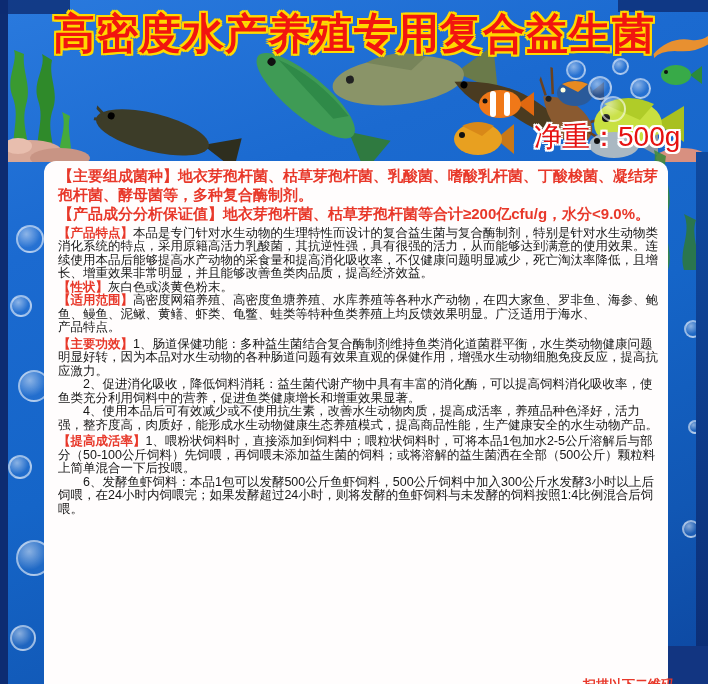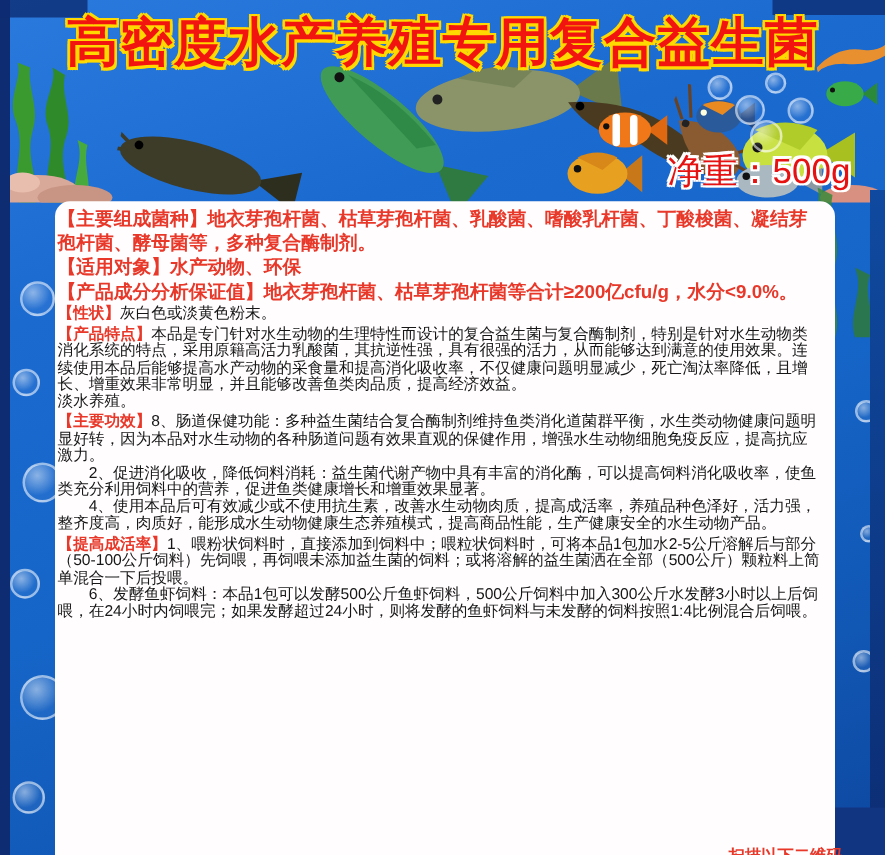--- a/index.html
+++ b/index.html
@@ -28,21 +28,21 @@
   .net-weight{
     position:absolute;top:118px;left:498px;font-size:28px;font-weight:normal;color:#e61212;white-space:nowrap;
     text-shadow:-2px -2px 0 #fff, 2px -2px 0 #fff, -2px 2px 0 #fff, 2px 2px 0 #fff,
                  0 -2px 0 #fff, 0 2px 0 #fff, -2px 0 0 #fff, 2px 0 0 #fff;
     margin-left:36px;
   }
   
   .content-box{
     position:absolute;left:44px;top:161px;width:624px;height:523px;
     background:#fffdfd;border-radius:12px 12px 0 0;
-    padding:6px 10px 0 2px;box-sizing:border-box;overflow:hidden;
+    padding:6px 10px 0 14px;box-sizing:border-box;overflow:hidden;
   }
   .big{color:#e8382a;font-weight:bold;font-size:15px;line-height:18.5px;margin:0 0 1px 0;}
   .p{color:#161616;font-size:12.5px;line-height:13.5px;margin:0;}
   .lbl{color:#e8382a;font-weight:bold;}
   .ind{text-indent:2em;}
   .mt{margin-top:3px;}
   .footer-clipped{
     position:absolute;left:583px;top:676px;font-size:13px;color:#e8382a;font-weight:bold;white-space:nowrap;
   }
   svg{display:block;}
@@ -208,31 +208,31 @@
   <div class="corner-tr"></div>
   <div class="corner-br"></div>
 
   <div class="title">高密度水产养殖专用复合益生菌</div>
   <div class="net-weight">净重：500g</div>
 
   <div class="content-box">
 
     <p class="big"><span class="lbl">【主要组成菌种】</span><span>地衣芽孢杆菌、枯草芽孢杆菌、乳酸菌、嗜酸乳杆菌、丁酸梭菌、凝结芽孢杆菌、酵母菌等，多种复合酶制剂。</span></p>
 
-    <p class="big"><span class="lbl">【适用对象】</span><span>水产动物、环保</span></p>
 
     <p class="big"><span class="lbl">【产品成分分析保证值】</span><span>地衣芽孢杆菌、枯草芽孢杆菌等合计≥200亿cfu/g，水分&lt;9.0%。</span></p>
 
+    <p class="p mt"><span class="lbl">【产品特点】</span><span>本品是专门针对水生动物的生理特性而设计的复合益生菌与复合酶制剂，特别是针对水生动物类消化系统的特点，采用原籍高活力乳酸菌，其抗逆性强，具有很强的活力，从而能够达到满意的使用效果。连续使用本品后能够提高水产动物的采食量和提高消化吸收率，不仅健康问题明显减少，死亡淘汰率降低，且增长、增重效果非常明显，并且能够改善鱼类肉品质，提高经济效益。</span></p>
+
     <p class="p"><span class="lbl">【性状】</span><span>灰白色或淡黄色粉末。</span></p>
 
-    <p class="p mt"><span class="lbl">【产品特点】</span><span>本品是专门针对水生动物的生理特性而设计的复合益生菌与复合酶制剂，特别是针对水生动物类消化系统的特点，采用原籍高活力乳酸菌，其抗逆性强，具有很强的活力，从而能够达到满意的使用效果。连续使用本品后能够提高水产动物的采食量和提高消化吸收率，不仅健康问题明显减少，死亡淘汰率降低，且增长、增重效果非常明显，并且能够改善鱼类肉品质，提高经济效益。</span></p>
-
-    <p class="p">淡水养殖。</p>
-
-    <p class="p mt"><span class="lbl">【主要功效】</span><span>8、肠道保健功能：多种益生菌结合复合酶制剂维持鱼类消化道菌群平衡，水生类动物健康问题明显好转，因为本品对水生动物的各种肠道问题有效果直观的保健作用，增强水生动物细胞免疫反应，提高抗应激力。</span></p>
+    <p class="p"><span class="lbl">【适用范围】</span><span>高密度网箱养殖、高密度鱼塘养殖、水库养殖等各种水产动物，在四大家鱼、罗非鱼、海参、鲍鱼、鳗鱼、泥鳅、黄鳝、虾类、龟鳖、蛙类等特种鱼类养殖上均反馈效果明显。广泛适用于海水、</span></p>
+    <p class="p">产品特点。</p>
+
+    <p class="p mt"><span class="lbl">【主要功效】</span><span>1、肠道保健功能：多种益生菌结合复合酶制剂维持鱼类消化道菌群平衡，水生类动物健康问题明显好转，因为本品对水生动物的各种肠道问题有效果直观的保健作用，增强水生动物细胞免疫反应，提高抗应激力。</span></p>
     <p class="p ind">2、促进消化吸收，降低饲料消耗：益生菌代谢产物中具有丰富的消化酶，可以提高饲料消化吸收率，使鱼类充分利用饲料中的营养，促进鱼类健康增长和增重效果显著。</p>
     <p class="p ind">4、使用本品后可有效减少或不使用抗生素，改善水生动物肉质，提高成活率，养殖品种色泽好，活力强，整齐度高，肉质好，能形成水生动物健康生态养殖模式，提高商品性能，生产健康安全的水生动物产品。</p>
 
     <p class="p mt"><span class="lbl">【提高成活率】</span><span>1、喂粉状饲料时，直接添加到饲料中；喂粒状饲料时，可将本品1包加水2-5公斤溶解后与部分（50-100公斤饲料）先饲喂，再饲喂未添加益生菌的饲料；或将溶解的益生菌洒在全部（500公斤）颗粒料上简单混合一下后投喂。</span></p>
     <p class="p ind">6、发酵鱼虾饲料：本品1包可以发酵500公斤鱼虾饲料，500公斤饲料中加入300公斤水发酵3小时以上后饲喂，在24小时内饲喂完；如果发酵超过24小时，则将发酵的鱼虾饲料与未发酵的饲料按照1:4比例混合后饲喂。</p>
 
   </div>
 
   <div class="footer-clipped">扫描以下二维码</div>
 

